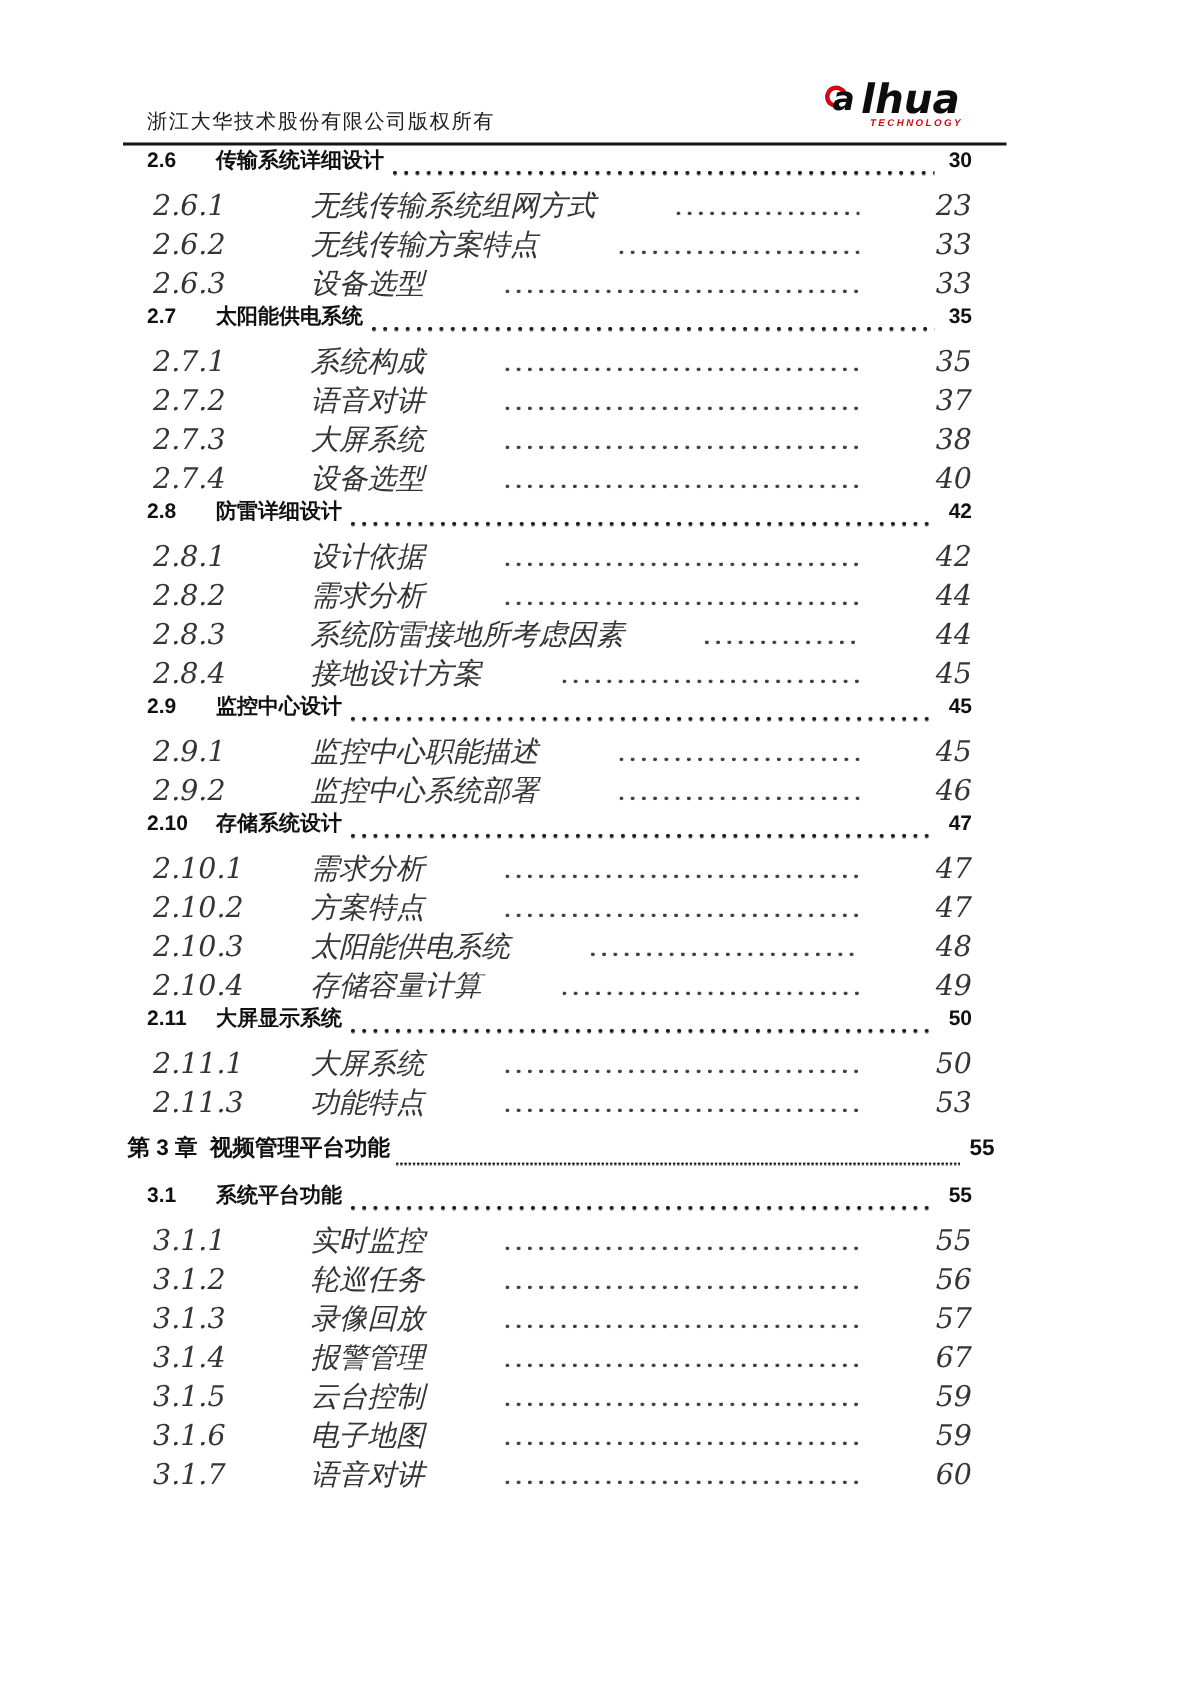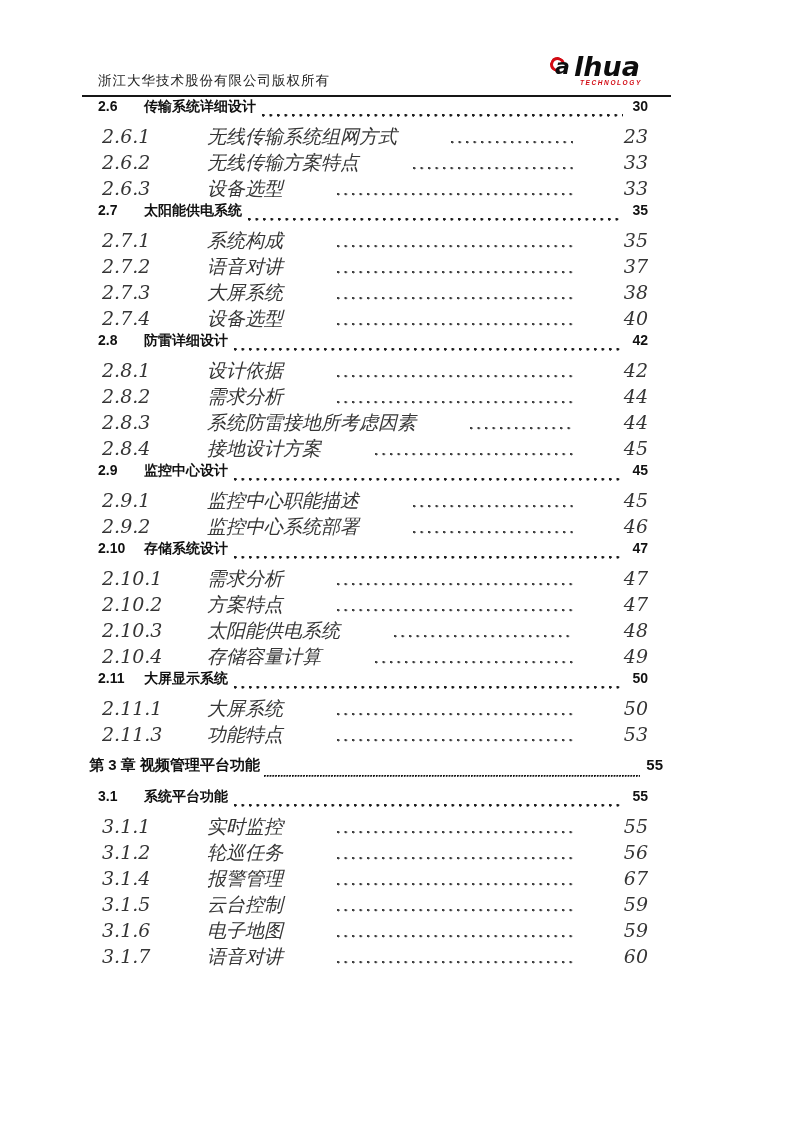--- a/index.html
+++ b/index.html
@@ -61,21 +61,21 @@
   .lvl3 .num { width:57px; }
   .lvl3 .leader {
     background-image:radial-gradient(circle at 1.2px 1.2px, #3c3c3c 1.05px, transparent 1.5px);
     margin-bottom:6px;
   }
   
   .lvl1 {
     margin-left:0; margin-top:8px; margin-bottom:4px; height:28px;
     font-weight:bold; font-size:15px; color:var(--ink); padding-right:0;
   }
-  .lvl1 .num { width:55px;text-align:center; }
+  .lvl1 .num { width:55px; }
   .lvl1 .leader {
     height:2px; margin:0 1px 7px 4px;
     background-image:radial-gradient(circle at 0.8px 0.8px, #111 0.75px, transparent 1.1px);
     background-size:2.8px 2px;
   }
 </style>
 </head>
 <body>
 
 <div class="page">
@@ -261,20 +261,26 @@
       <span class="leader"></span>
       <span class="page-num">55</span>
     </div>
       <div class="toc-row lvl3">
       <span class="num">3.1.2</span>
       <span class="title">轮巡任务</span>
       <span class="leader"></span>
       <span class="page-num">56</span>
     </div>
       <div class="toc-row lvl3">
+      <span class="num">3.1.3</span>
+      <span class="title">录像回放</span>
+      <span class="leader"></span>
+      <span class="page-num">57</span>
+    </div>
+      <div class="toc-row lvl3">
       <span class="num">3.1.4</span>
       <span class="title">报警管理</span>
       <span class="leader"></span>
       <span class="page-num">67</span>
     </div>
       <div class="toc-row lvl3">
       <span class="num">3.1.5</span>
       <span class="title">云台控制</span>
       <span class="leader"></span>
       <span class="page-num">59</span>

